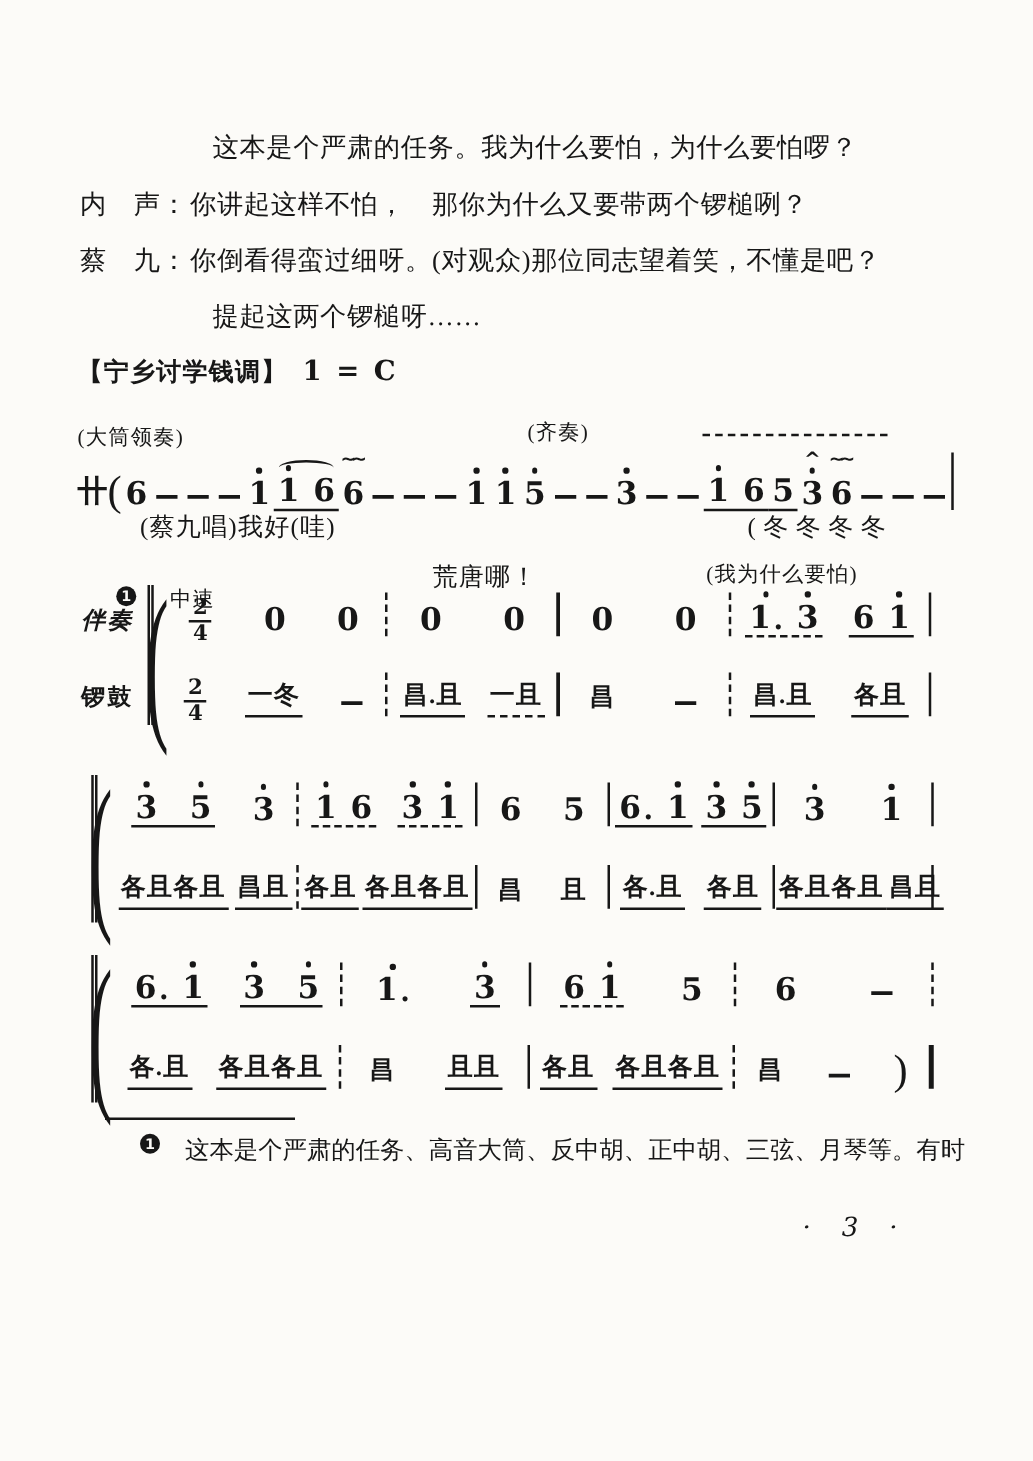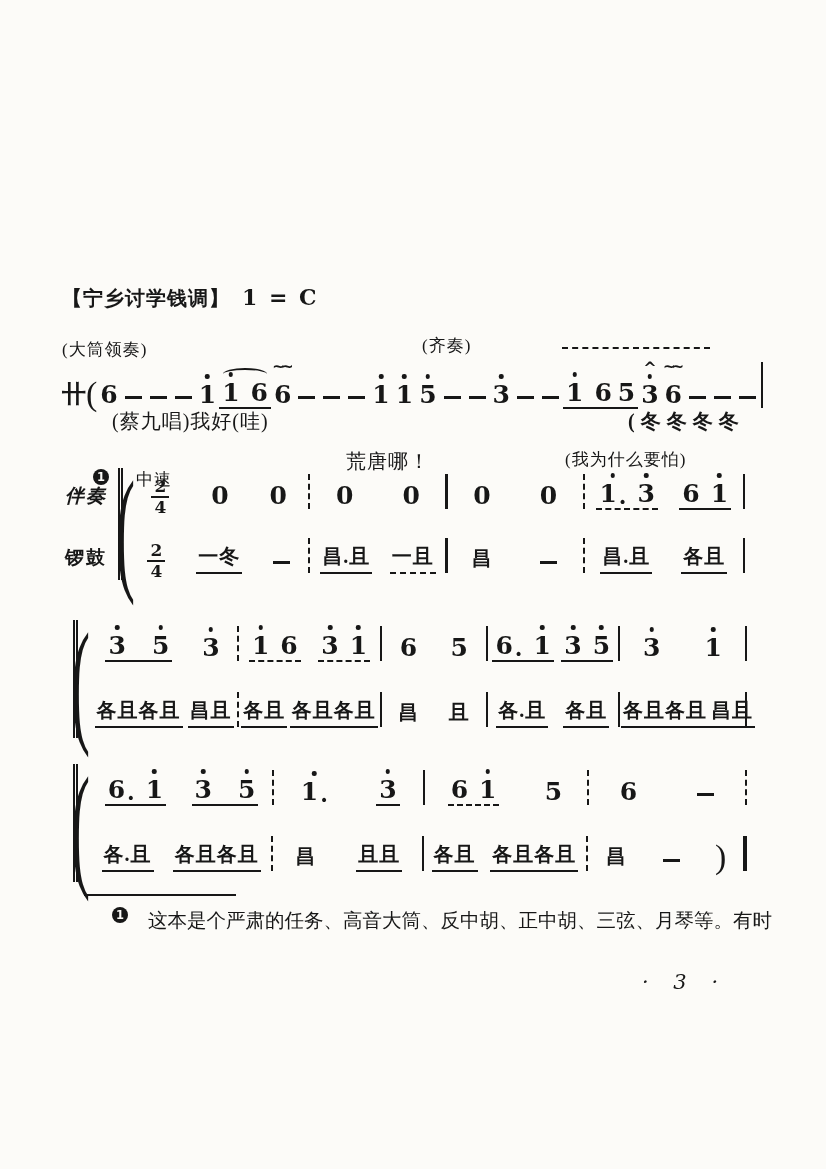--- a/index.html
+++ b/index.html
@@ -59,21 +59,21 @@
   .brace .bparen{position:absolute;left:-7px;top:-8px;font-size:150px;line-height:1;font-weight:normal;
          transform:scaleX(.38) scaleY(.92);transform-origin:left top;}
 
   
   #intro{top:334px;height:110px;}
   #introrow{position:absolute;left:2px;right:46px;top:28px;display:flex;justify-content:space-between;align-items:flex-end;}
   #introrow .bar{height:46px;}
   .introdash{position:absolute;top:13px;left:502px;width:148px;border-top:2.6px dashed #171717;}
   .lyrics{position:absolute;top:74px;left:0;right:0;height:30px;font-size:20px;letter-spacing:1px;}
   .lyr{position:absolute;white-space:nowrap;}
-  .lyr.l1{left:52px;} .lyr.l2{left:286px;margin-top:40px;} .lyr.l3{left:568px;letter-spacing:6px;font-weight:bold;}
+  .lyr.l1{left:52px;} .lyr.l2{left:286px;margin-top:40px;} .lyr.l3{left:538px;letter-spacing:6px;}
 
   
   #sys2{top:448px;height:150px;}
   #sys2 .tempo{left:76px;top:0;margin-top:20px;}
   #sys2 .suona{left:505px;top:0;}
   #sys2 .m1{left:33px;top:21px;position:absolute;}
   #sys2 .ltop{left:5px;top:35px;font-style:italic;}
   #sys2 .lbot{left:5px;top:97px;}
   #sys2 .brace{left:58px;top:20px;height:112px;}
   #s2mel{position:absolute;left:74px;top:26px;width:612px;}
@@ -93,20 +93,26 @@
   .fl1{padding-left:84px;white-space:nowrap;padding-top:6px;}
   .fl2{padding-left:50px;white-space:nowrap;}
   .pagenum{position:absolute;left:642px;top:970px;font-size:21px;font-style:italic;letter-spacing:9px;
            font-family:"DejaVu Serif",serif;}
 </style>
 </head>
 <body>
 
 <div class="page">
 
+  <div class="dialogue">
+    <div class="dline indent"><span>这本是个严肃的任务。我为什么要怕，为什么要怕啰？</span></div>
+    <div class="dline"><span class="speaker">内　声：</span><span>你讲起这样不怕，　那你为什么又要带两个锣槌咧？</span></div>
+    <div class="dline"><span class="speaker">蔡　九：</span><span>你倒看得蛮过细呀。(对观众)那位同志望着笑，不懂是吧？</span></div>
+    <div class="dline indent"><span>提起这两个锣槌呀……</span></div>
+  </div>
 
   <div class="songtitle">
     <span>【宁乡讨学钱调】</span><span class="key">1 = C</span>
   </div>
 
   <div class="sys" id="intro">
     <span class="ann" style="left:2px;top:4px;">(大筒领奏)</span>
     <span class="ann" style="left:362px;top:0;">(齐奏)</span>
     <span class="introdash"></span>
     <div id="introrow">

